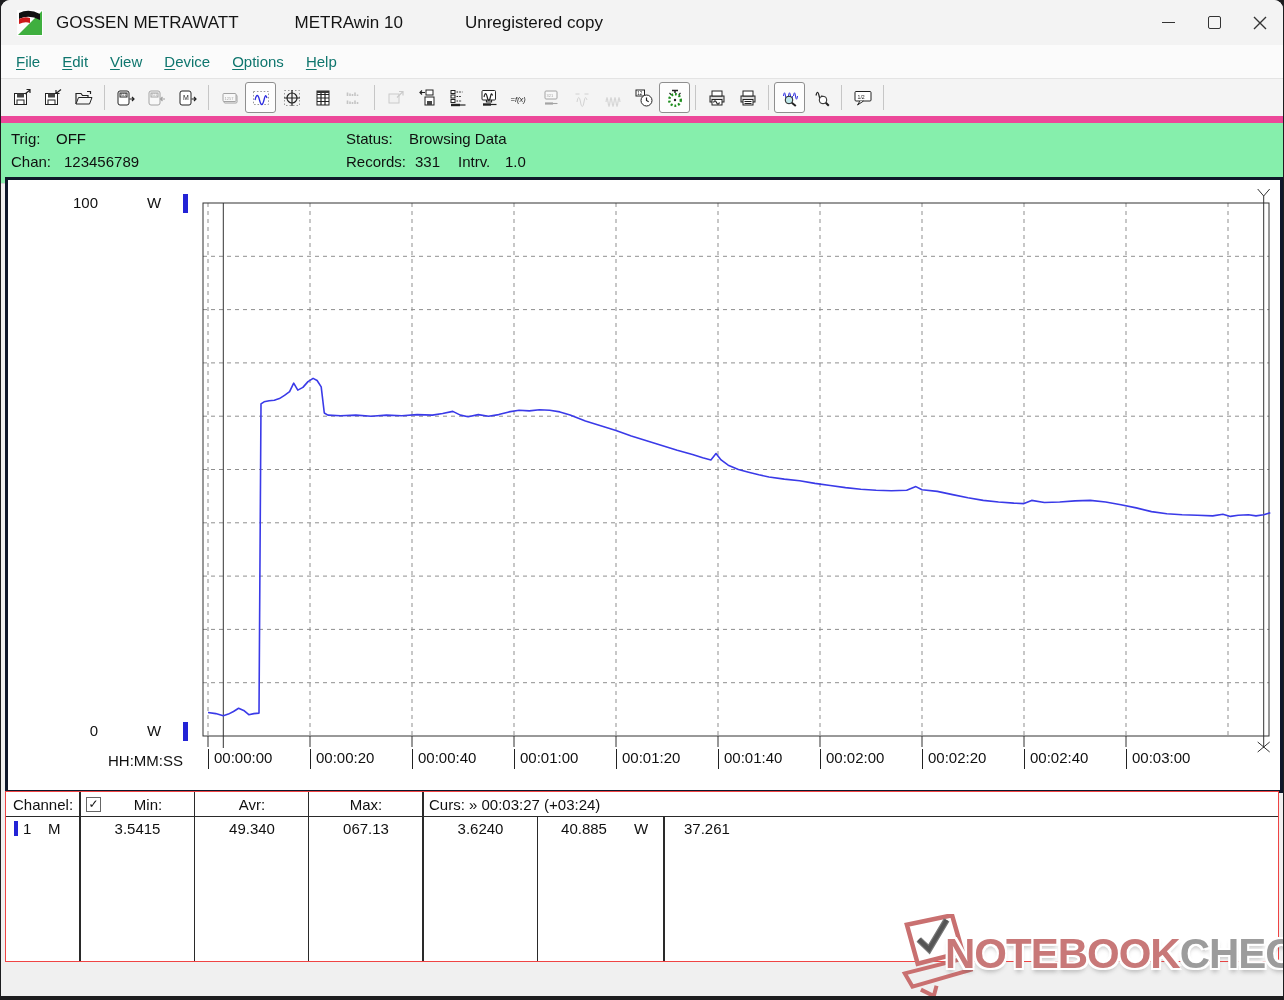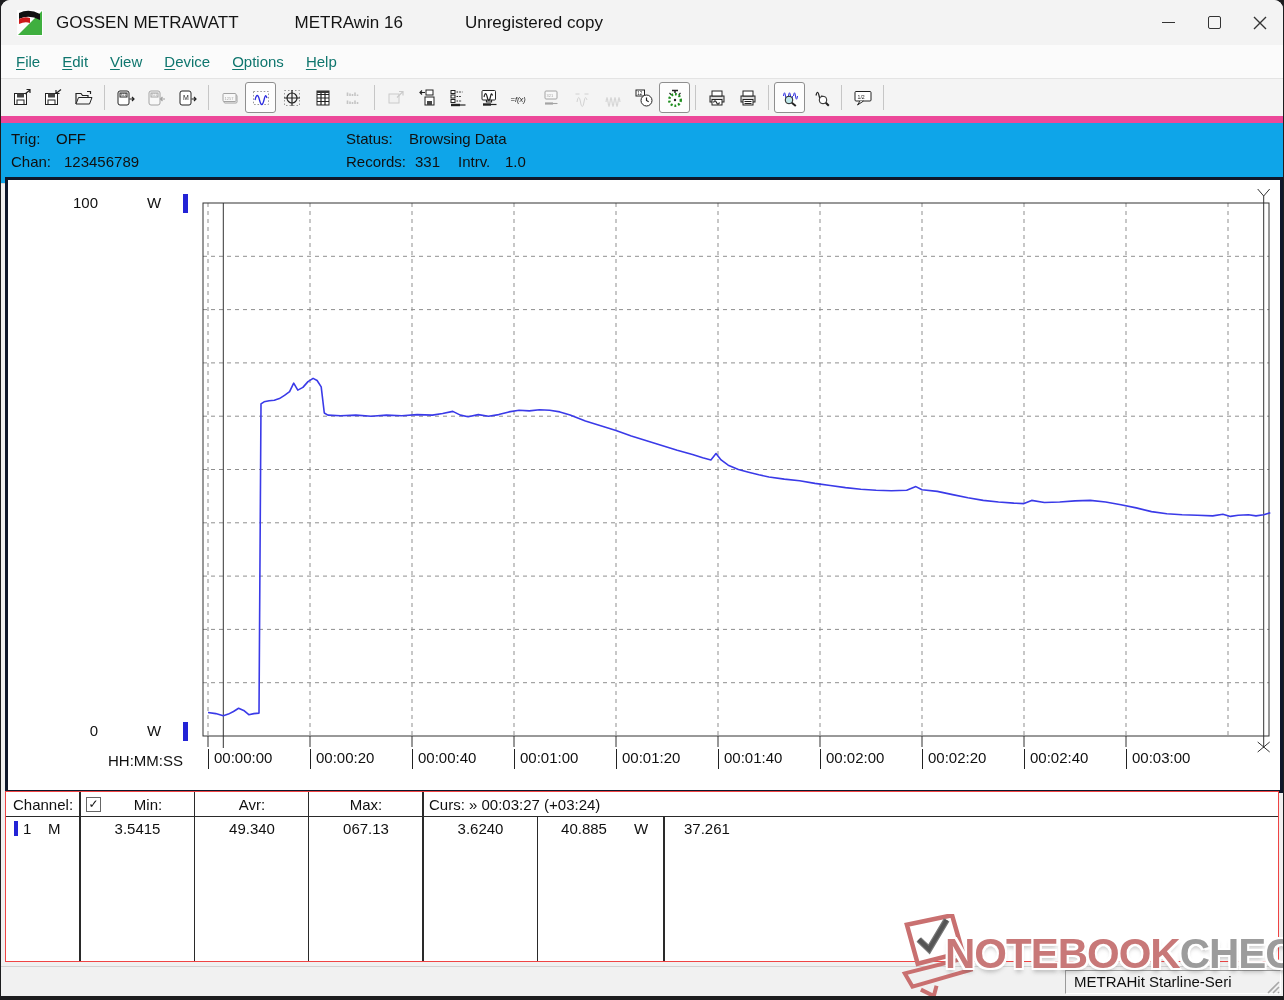--- a/index.html
+++ b/index.html
@@ -24,21 +24,21 @@
   
   .toolbar{height:37px;background:#f4f4f4;display:flex;align-items:center;padding-left:5px;
     border-bottom:7px solid #ec4899;}
   .tb-sep{width:1px;height:25px;background:#c6c6c6;margin:0 5px;flex:0 0 auto;}
   .tb-btn{width:31px;height:31px;display:flex;align-items:center;justify-content:center;
     border:1px solid transparent;border-radius:3px;flex:0 0 auto;background:transparent;padding:0;}
   .tb-btn.pressed{background:#fdfdfd;border-color:#8f8f8f;}
   .tb-btn.disabled{opacity:.38;filter:grayscale(1);}
   .tb-btn svg{display:block;}
   
-  .infopanel{height:60px;background:#0ea5e9;position:relative;font-size:15px;color:#101010;
+  .infopanel{height:60px;background:#86efac;position:relative;font-size:15px;color:#101010;
     border-bottom:1px solid #d6d6d6;}
   .infopanel span{position:absolute;white-space:pre;}
   
   .chartpanel{position:absolute;left:4px;top:177px;width:1272px;height:610px;background:#fff;
     border:3px solid #0f172a;}
   .chartpanel .axis-label{position:absolute;font-size:15px;color:#101010;}
   .blue-tick{position:absolute;width:5px;height:19px;background:#2323d6;}
   #plot-svg{position:absolute;left:0;top:0;}
   .x-caption{position:absolute;left:100px;top:572px;font-size:15px;color:#101010;}
   .x-tick{position:absolute;top:569px;height:20px;border-left:1px solid #222;padding-left:5px;
@@ -75,21 +75,21 @@
 <div class="window">
 
   <div class="titlebar">
     <svg class="logo" viewBox="0 0 26 26">
       <rect x="0" y="0" width="26" height="26" fill="#fdfdfd"></rect>
       <polygon points="1,25 25,1 25,25" fill="#3faf3f"></polygon>
       <path d="M2 3 q10 -5 21 1 l0 6 q-11 -6 -21 -1 z" fill="#111"></path>
       <path d="M2 9 q6 -3 11 -1 l0 5 q-5 -2 -11 1 z" fill="#cc1a1a"></path>
     </svg>
     <span class="title-app">GOSSEN METRAWATT</span>
-    <span class="title-product">METRAwin 16</span>
+    <span class="title-product">METRAwin 10</span>
     <span class="title-note">Unregistered copy</span>
     <div class="win-controls">
       <div class="win-btn">
           <div class="glyph-min"></div>
         </div>
       <div class="win-btn">
           <div class="glyph-max"></div>
         </div>
       <div class="win-btn">
         <svg width="14" height="14" viewBox="0 0 14 14">
@@ -457,26 +457,20 @@
     <span class="tp-cell" style="left:42px;top:28px">M</span>
     <span class="tp-cell tp-center" style="left:75px;top:28px;width:113px">3.5415</span>
     <span class="tp-cell tp-center" style="left:190px;top:28px;width:112px">49.340</span>
     <span class="tp-cell tp-center" style="left:304px;top:28px;width:112px">067.13</span>
     <span class="tp-cell tp-center" style="left:418px;top:28px;width:113px">3.6240</span>
     <span class="tp-cell tp-center" style="left:533px;top:28px;width:90px">40.885</span>
     <span class="tp-cell" style="left:628px;top:28px">W</span>
     <span class="tp-cell" style="left:678px;top:28px">37.261</span>
   </div>
 
-  <div class="statusbar">
-    <div class="status-field">METRAHit Starline-Seri</div>
-    <svg class="resize-grip" width="15" height="15" viewBox="0 0 15 15">
-      <path d="M14 3 L3 14 M14 8 L8 14 M14 13 L13 14" stroke="#a8a8a8" stroke-width="1.6"></path>
-    </svg>
-  </div>
 
   <div class="watermark">
     <svg width="82" height="86" viewBox="0 0 82 86" style="position:absolute;left:0;top:0">
       <g transform="rotate(-7 41 43)">
         <path d="M20 8 L66 4 L72 42 L26 48 Z" fill="none" stroke="#c97070" stroke-width="4.5"></path>
         <path d="M20 8 L66 4 L72 42 L26 48 Z" fill="#ffffff" fill-opacity="0.0"></path>
         <path d="M30 24 l9 11 L60 8" fill="none" stroke="#777" stroke-width="6.5"></path>
         <path d="M30 24 l9 11 L60 8" fill="none" stroke="#555" stroke-width="4"></path>
         <path d="M12 56 L74 48 L80 60 L18 70 Z" fill="none" stroke="#c97070" stroke-width="4"></path>
         <path d="M26 74 l12 8 l4 -10" fill="none" stroke="#c97070" stroke-width="4"></path>

